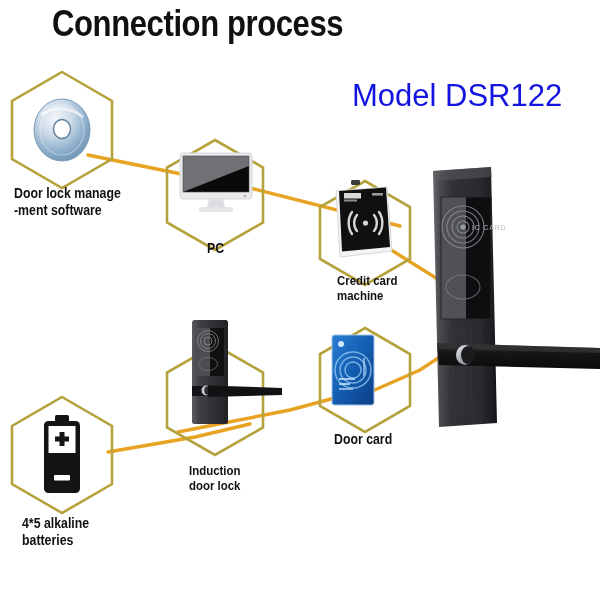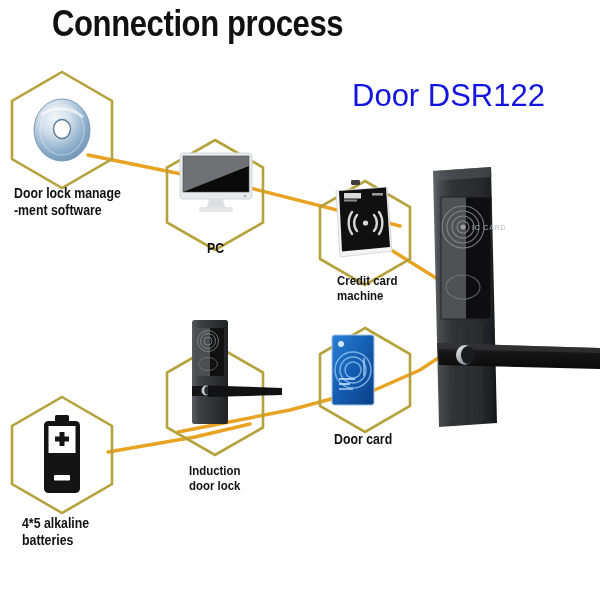--- a/index.html
+++ b/index.html
@@ -43,21 +43,21 @@
 
   
   .icon{position:absolute;z-index:6;}
 </style>
 </head>
 <body>
 
 <div id="stage">
 
   <div class="title">Connection process</div>
-  <div class="model">Door DSR122</div>
+  <div class="model">Model DSR122</div>
 
   <svg class="layer lines" viewBox="0 0 600 600">
 
     <path d="M 88 155 L 250 188 L 400 226" fill="none" stroke="#e8a322" stroke-width="3.4" stroke-linecap="round"></path>
 
     <path d="M 372 238 L 420 268 L 452 288" fill="none" stroke="#e8a322" stroke-width="3.4" stroke-linecap="round"></path>
 
     <path d="M 108 452 L 195 437 L 250 424" fill="none" stroke="#e8a322" stroke-width="3.4" stroke-linecap="round"></path>
 
     <path d="M 178 432 L 290 410 L 372 388" fill="none" stroke="#e8a322" stroke-width="3.4" stroke-linecap="round"></path>

